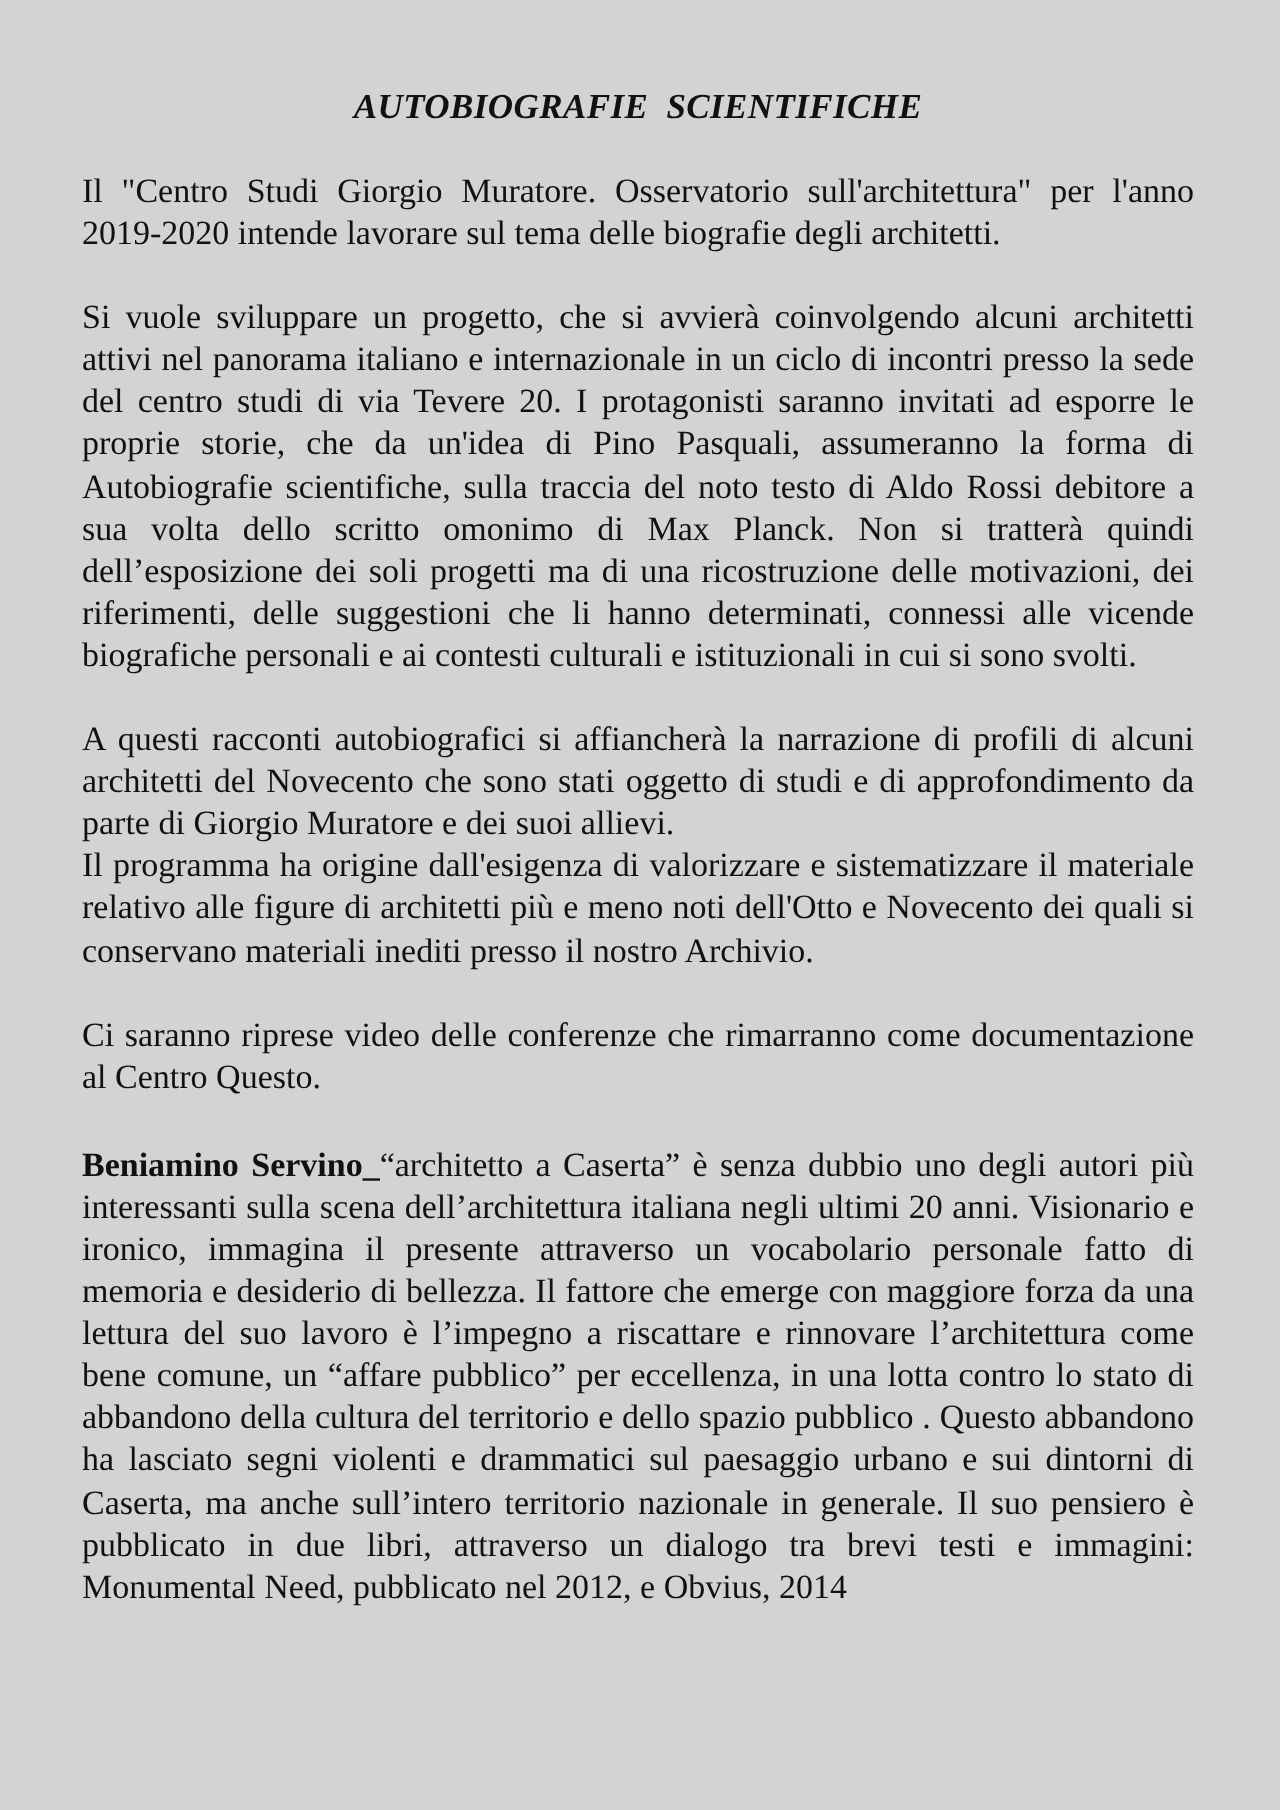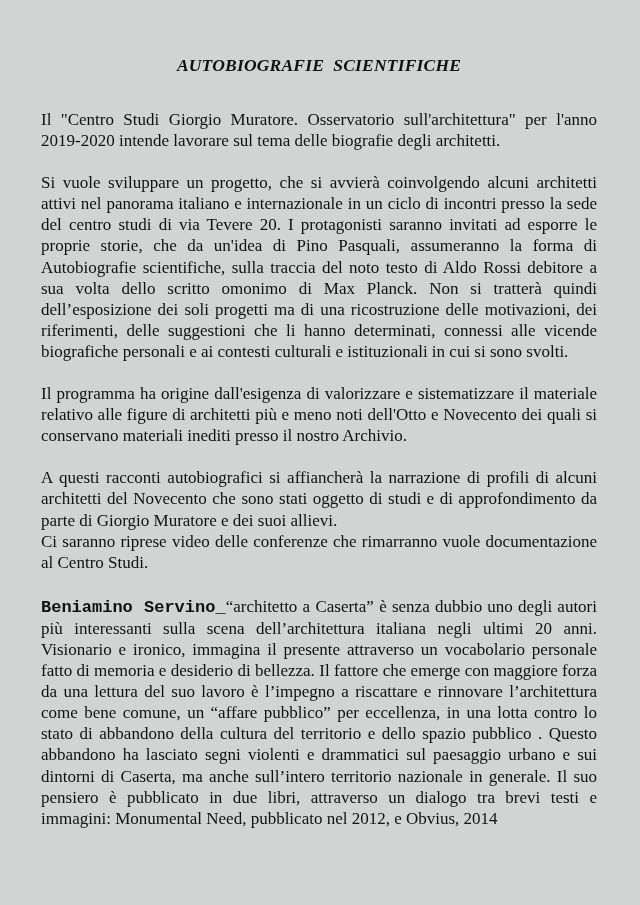--- a/index.html
+++ b/index.html
@@ -17,21 +17,21 @@
   }
   .page {
     position: relative;
     width: 640px;
     height: 905px;
     box-sizing: border-box;
     padding: 0 43px 0 41px;
     background: #d2d3d3;
   }
   .doc-title {
-    margin: 12px;
+    margin: 0;
     padding-top: 43px;
     text-align: center;
     font-weight: bold;
     font-style: italic;
     font-size: 17.5px;
     letter-spacing: 0.2px;
     line-height: 21px;
     white-space: pre;
   }
   .body-block {
@@ -50,40 +50,39 @@
     margin-bottom: 0;
   }
   p.tight {
     margin-bottom: 0;
   }
   p.section-lead {
     margin-top: 23px;
   }
   .bold {
     font-weight: bold;
-    font-family: Liberation Mono, monospace;
   }
   .italic {
   }
 </style>
 </head>
 <body>
 
 <div class="page">
 
   <h1 class="doc-title">AUTOBIOGRAFIE  SCIENTIFICHE</h1>
 
   <div class="body-block">
 
     <p class="para">Il "Centro Studi Giorgio Muratore. Osservatorio sull'architettura" per l'anno 2019-2020 intende lavorare sul tema delle biografie degli architetti.</p>
 
     <p class="para">Si vuole sviluppare un progetto, che si avvierà coinvolgendo alcuni architetti attivi nel panorama italiano e internazionale in un ciclo di incontri presso la sede del centro studi di via Tevere 20. I protagonisti saranno invitati ad esporre le proprie storie, che da un'idea di Pino Pasquali, assumeranno la forma di Autobiografie scientifiche, sulla traccia del noto testo di Aldo Rossi debitore a sua volta dello scritto omonimo di Max Planck. Non si tratterà quindi dell’esposizione dei soli progetti ma di una ricostruzione delle motivazioni, dei riferimenti, delle suggestioni che li hanno determinati, connessi alle vicende biografiche personali e ai contesti culturali e istituzionali in cui si sono svolti.</p>
 
+    <p class="para tight">A questi racconti autobiografici si affiancherà la narrazione di profili di alcuni architetti del Novecento che sono stati oggetto di studi e di approfondimento da parte di Giorgio Muratore e dei suoi allievi.</p>
+
     <p class="para">Il programma ha origine dall'esigenza di valorizzare e sistematizzare il materiale relativo alle figure di architetti più e meno noti dell'Otto e Novecento dei quali si conservano materiali inediti presso il nostro Archivio.</p>
 
-    <p class="para tight">A questi racconti autobiografici si affiancherà la narrazione di profili di alcuni architetti del Novecento che sono stati oggetto di studi e di approfondimento da parte di Giorgio Muratore e dei suoi allievi.</p>
-
-    <p class="para">Ci saranno riprese video delle conferenze che rimarranno vuole documentazione al Centro Studi.</p>
+    <p class="para">Ci saranno riprese video delle conferenze che rimarranno come documentazione al Centro Questo.</p>
 
     <p class="para section-lead"><span class="bold">Beniamino Servino</span><span class="bold">_</span><span>“architetto a Caserta” è senza dubbio uno degli autori più interessanti sulla scena dell’architettura italiana negli ultimi 20 anni. Visionario e ironico, immagina il presente attraverso un vocabolario personale fatto di memoria e desiderio di bellezza. Il fattore che emerge con maggiore forza da una lettura del suo lavoro è l’impegno a riscattare e rinnovare l’architettura come bene comune, un “affare pubblico” per eccellenza, in una lotta contro lo stato di abbandono della cultura del territorio e dello spazio pubblico . Questo abbandono ha lasciato segni violenti e drammatici sul paesaggio urbano e sui dintorni di Caserta, ma anche sull’intero territorio nazionale in generale. Il suo pensiero è pubblicato in due libri, attraverso un dialogo tra brevi testi e immagini: </span><span class="italic">Monumental Need,</span><span> pubblicato nel 2012, e </span><span class="italic">Obvius</span><span>, 2014</span></p>
 
   </div>
 </div>
 
 </body></html>

